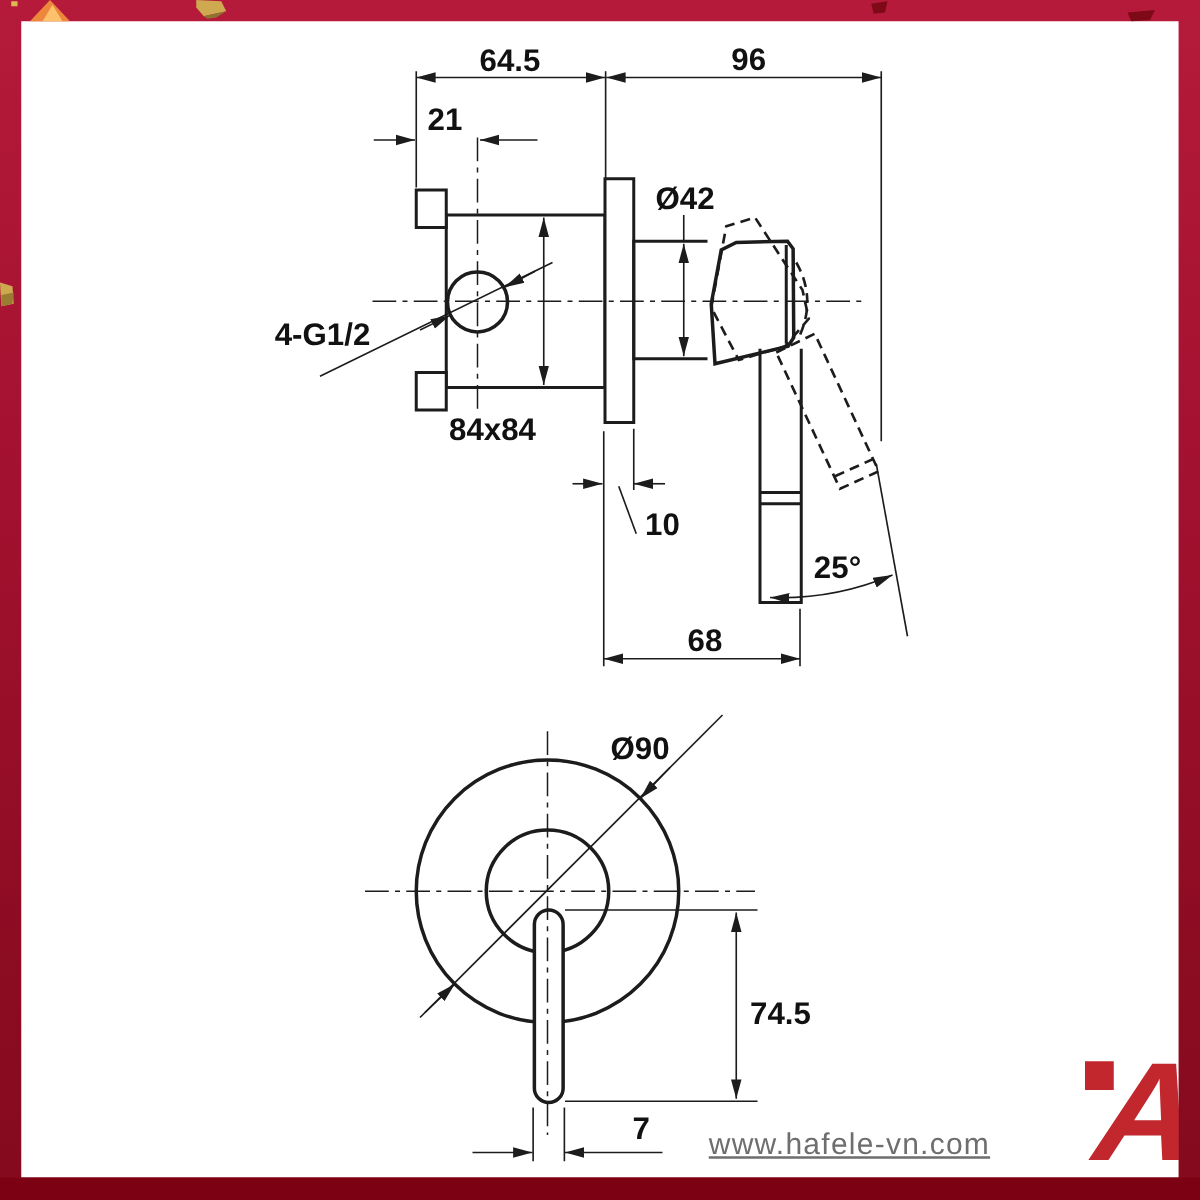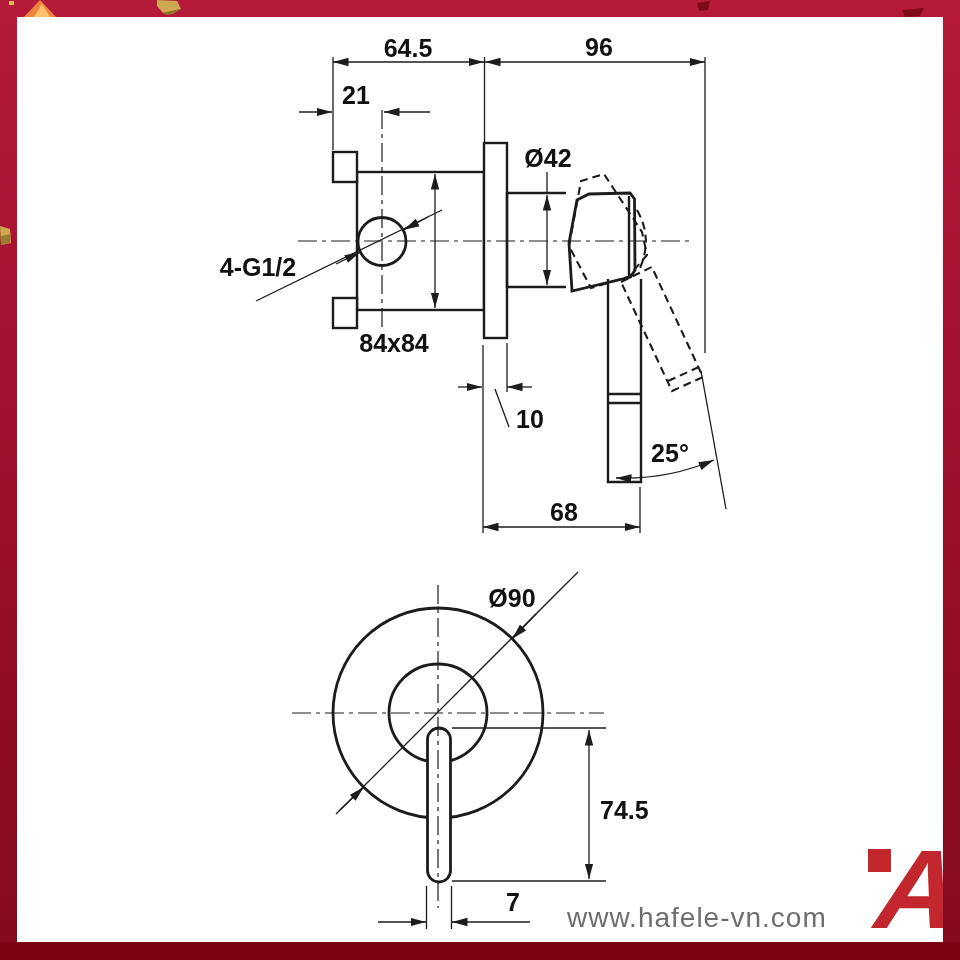--- a/index.html
+++ b/index.html
@@ -15,22 +15,22 @@
   svg.drawing{position:absolute;left:0;top:0;width:960px;height:960px;z-index:2;}
   .thin{stroke:#1c1c1c;stroke-width:1.3;fill:none;}
   .obj{stroke:#1c1c1c;stroke-width:2.4;fill:none;}
   .objf{stroke:#1c1c1c;stroke-width:2.4;fill:#ffffff;}
   .heavy{stroke:#1c1c1c;stroke-width:2.8;fill:none;}
   .cl{stroke:#1c1c1c;stroke-width:1.2;fill:none;stroke-dasharray:19 5 4 5;}
   .dash{stroke:#1c1c1c;stroke-width:2.1;fill:none;stroke-dasharray:8 5;}
   text.dim{font-family:"Liberation Sans",sans-serif;font-weight:700;font-size:25px;fill:#111111;}
   .website{
     position:absolute;left:567px;top:902px;z-index:3;
-    font-family:"Liberation Sans",sans-serif;font-size:28px;font-weight:400;
-    color:#6e6e6e;letter-spacing:1px;
+    font-family:"Liberation Sans",sans-serif;font-size:24px;font-weight:400;
+    color:#6e6e6e;letter-spacing:1px;text-decoration:underline;
   }
   .logo{position:absolute;left:855px;top:840px;width:110px;height:112px;z-index:3;}
   .logo .dot{position:absolute;left:13px;top:9px;width:23px;height:23px;background:#c1272d;}
   .logo .letter{
     position:absolute;left:22px;top:-6px;
     font-family:"Liberation Sans",sans-serif;font-weight:700;font-style:italic;
     font-size:112px;line-height:1;color:#c1272d;transform:skewX(-6deg);
   }
   .border-right{
     position:absolute;right:0;top:0;width:17px;height:960px;z-index:4;

